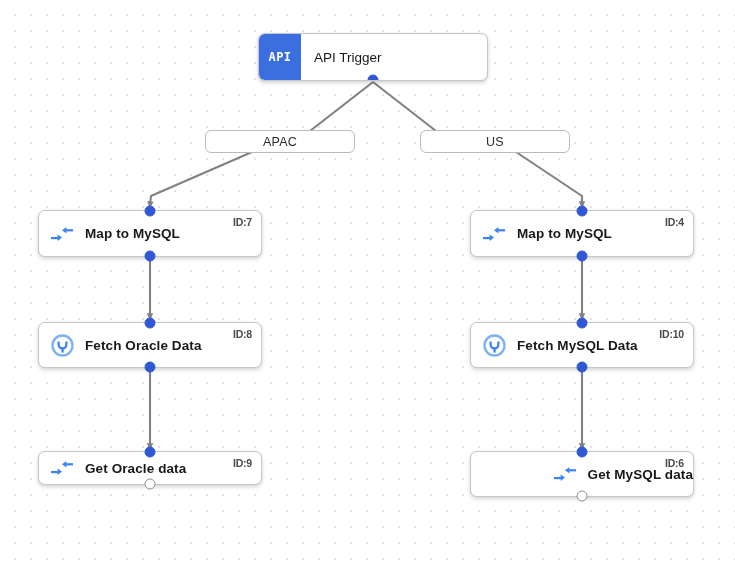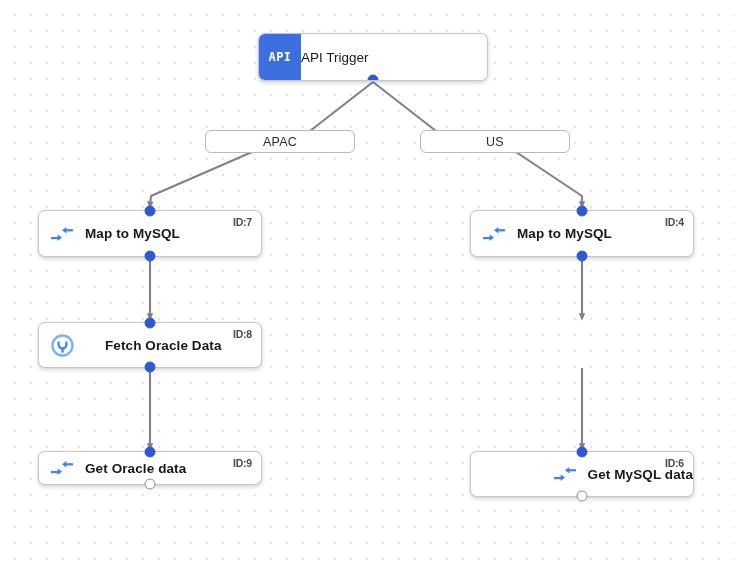--- a/index.html
+++ b/index.html
@@ -80,20 +80,21 @@
     flex: 0 0 42px;
   }
   .api-badge span {
     color: #ffffff;
     font-family: "DejaVu Sans Mono", monospace;
     font-size: 12px;
     font-weight: bold;
     letter-spacing: 0.4px;
   }
   .trigger-text {
+    padding-left: 13px;
     font-size: 13.5px;
     color: #18181b;
     white-space: nowrap;
   }
 
   
   .icon-slot {
     width: 46px;
     flex: 0 0 46px;
     display: flex;
@@ -197,21 +198,21 @@
           <path d="M16.4,1 L12,4.3 L16.4,7.6 Z"></path>
         </g>
       </svg>
     </div>
     <div class="node-label">Map to MySQL</div>
     <div class="node-id">ID:7</div>
     <div class="port port-filled port-top"></div>
     <div class="port port-filled port-bottom"></div>
   </div>
 
-  <div class="node" style="left:38px; top:322px; width:224px; height:46px;gap:20px;">
+  <div class="node" style="left:38px; top:322px; width:224px; height:46px;">
     <div class="icon-slot">
       <svg width="23" height="23" viewBox="0 0 23 23" aria-hidden="true">
         <circle cx="11.5" cy="11.5" r="10" fill="none" stroke="#7fb2f0" stroke-width="2.4"></circle>
         <path d="M7.6,7.4 L7.6,10.6 A3.9,3.9 0 0 0 15.4,10.6 L15.4,7.4" fill="none" stroke="#3b82f6" stroke-width="2.2"></path>
         <rect x="10.4" y="13.6" width="2.3" height="5" fill="#3b82f6"></rect>
       </svg>
     </div>
     <div class="node-label">Fetch Oracle Data</div>
     <div class="node-id">ID:8</div>
     <div class="port port-filled port-top"></div>
@@ -245,20 +246,33 @@
           <path d="M16.4,1 L12,4.3 L16.4,7.6 Z"></path>
         </g>
       </svg>
     </div>
     <div class="node-label">Map to MySQL</div>
     <div class="node-id">ID:4</div>
     <div class="port port-filled port-top"></div>
     <div class="port port-filled port-bottom"></div>
   </div>
 
+  <div class="node" style="left:470px; top:322px; width:224px; height:46px;">
+    <div class="icon-slot">
+      <svg width="23" height="23" viewBox="0 0 23 23" aria-hidden="true">
+        <circle cx="11.5" cy="11.5" r="10" fill="none" stroke="#7fb2f0" stroke-width="2.4"></circle>
+        <path d="M7.6,7.4 L7.6,10.6 A3.9,3.9 0 0 0 15.4,10.6 L15.4,7.4" fill="none" stroke="#3b82f6" stroke-width="2.2"></path>
+        <rect x="10.4" y="13.6" width="2.3" height="5" fill="#3b82f6"></rect>
+      </svg>
+    </div>
+    <div class="node-label">Fetch MySQL Data</div>
+    <div class="node-id">ID:10</div>
+    <div class="port port-filled port-top"></div>
+    <div class="port port-filled port-bottom"></div>
+  </div>
 
   <div class="node" style="left:470px; top:451px; width:224px; height:46px;justify-content:flex-end;">
     <div class="icon-slot">
       <svg width="24" height="16" viewBox="0 0 24 16" aria-hidden="true">
         <g fill="#3b82f6">
           <path d="M1,11 L9,11 L9,13.2 L1,13.2 Z"></path>
           <path d="M7.6,8.4 L12,11.6 L7.6,14.9 Z"></path>
           <path d="M23,3.2 L15,3.2 L15,5.4 L23,5.4 Z"></path>
           <path d="M16.4,1 L12,4.3 L16.4,7.6 Z"></path>
         </g>

